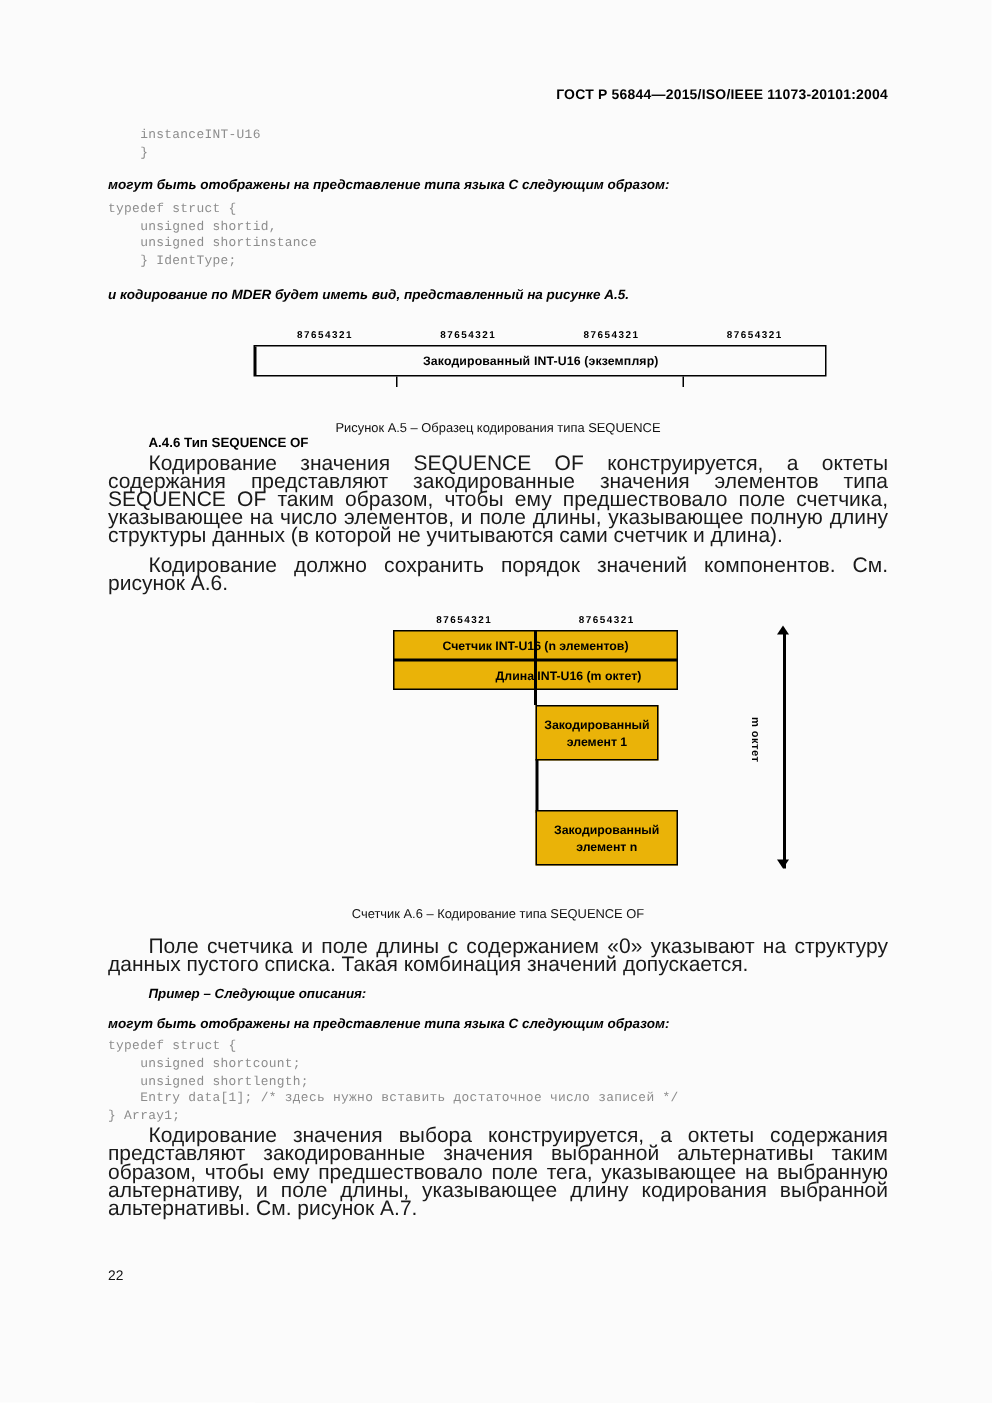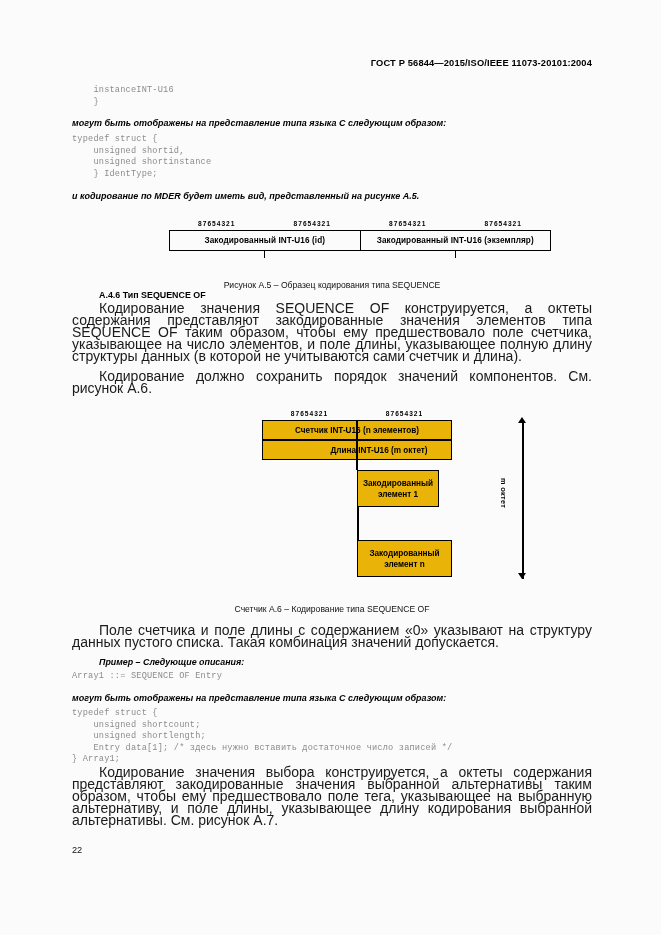--- a/index.html
+++ b/index.html
@@ -259,21 +259,20 @@
 
     <div class="fig5">
       <div class="fig5-inner">
         <div class="bitrow">
           <div class="bitcell">87654321</div>
           <div class="bitcell">87654321</div>
           <div class="bitcell">87654321</div>
           <div class="bitcell">87654321</div>
         </div>
         <div class="fig5-boxes">
-          <div class="cell">Закодированный INT-U16 (id)</div>
           <div class="cell second">Закодированный INT-U16 (экземпляр)</div>
         </div>
         <div class="fig5-ticks">
           <span style="left:95px"></span>
           <span style="left:286px"></span>
         </div>
       </div>
     </div>
 
     <div class="fig-caption">Рисунок А.5 – Образец кодирования типа SEQUENCE</div>
@@ -304,21 +303,20 @@
       <div class="arrowhead down"></div>
       <div class="vlabel">m октет</div>
     </div>
 
     <div class="fig-caption">Счетчик А.6 – Кодирование типа SEQUENCE OF</div>
 
     <div class="para indent" style="margin-top:10px">Поле счетчика и поле длины с содержанием «0» указывают на структуру данных пустого списка. Такая комбинация значений допускается.</div>
 
     <div class="example-head">Пример – Следующие описания:</div>
 
-    <div class="code block3">Array1 ::= SEQUENCE OF Entry</div>
 
     <div class="lead-it">могут быть отображены на представление типа языка С следующим образом:</div>
 
     <div class="code block4">typedef struct {
     unsigned shortcount;
     unsigned shortlength;
     Entry data[1]; /* здесь нужно вставить достаточное число записей */
 } Array1;</div>
 
 

